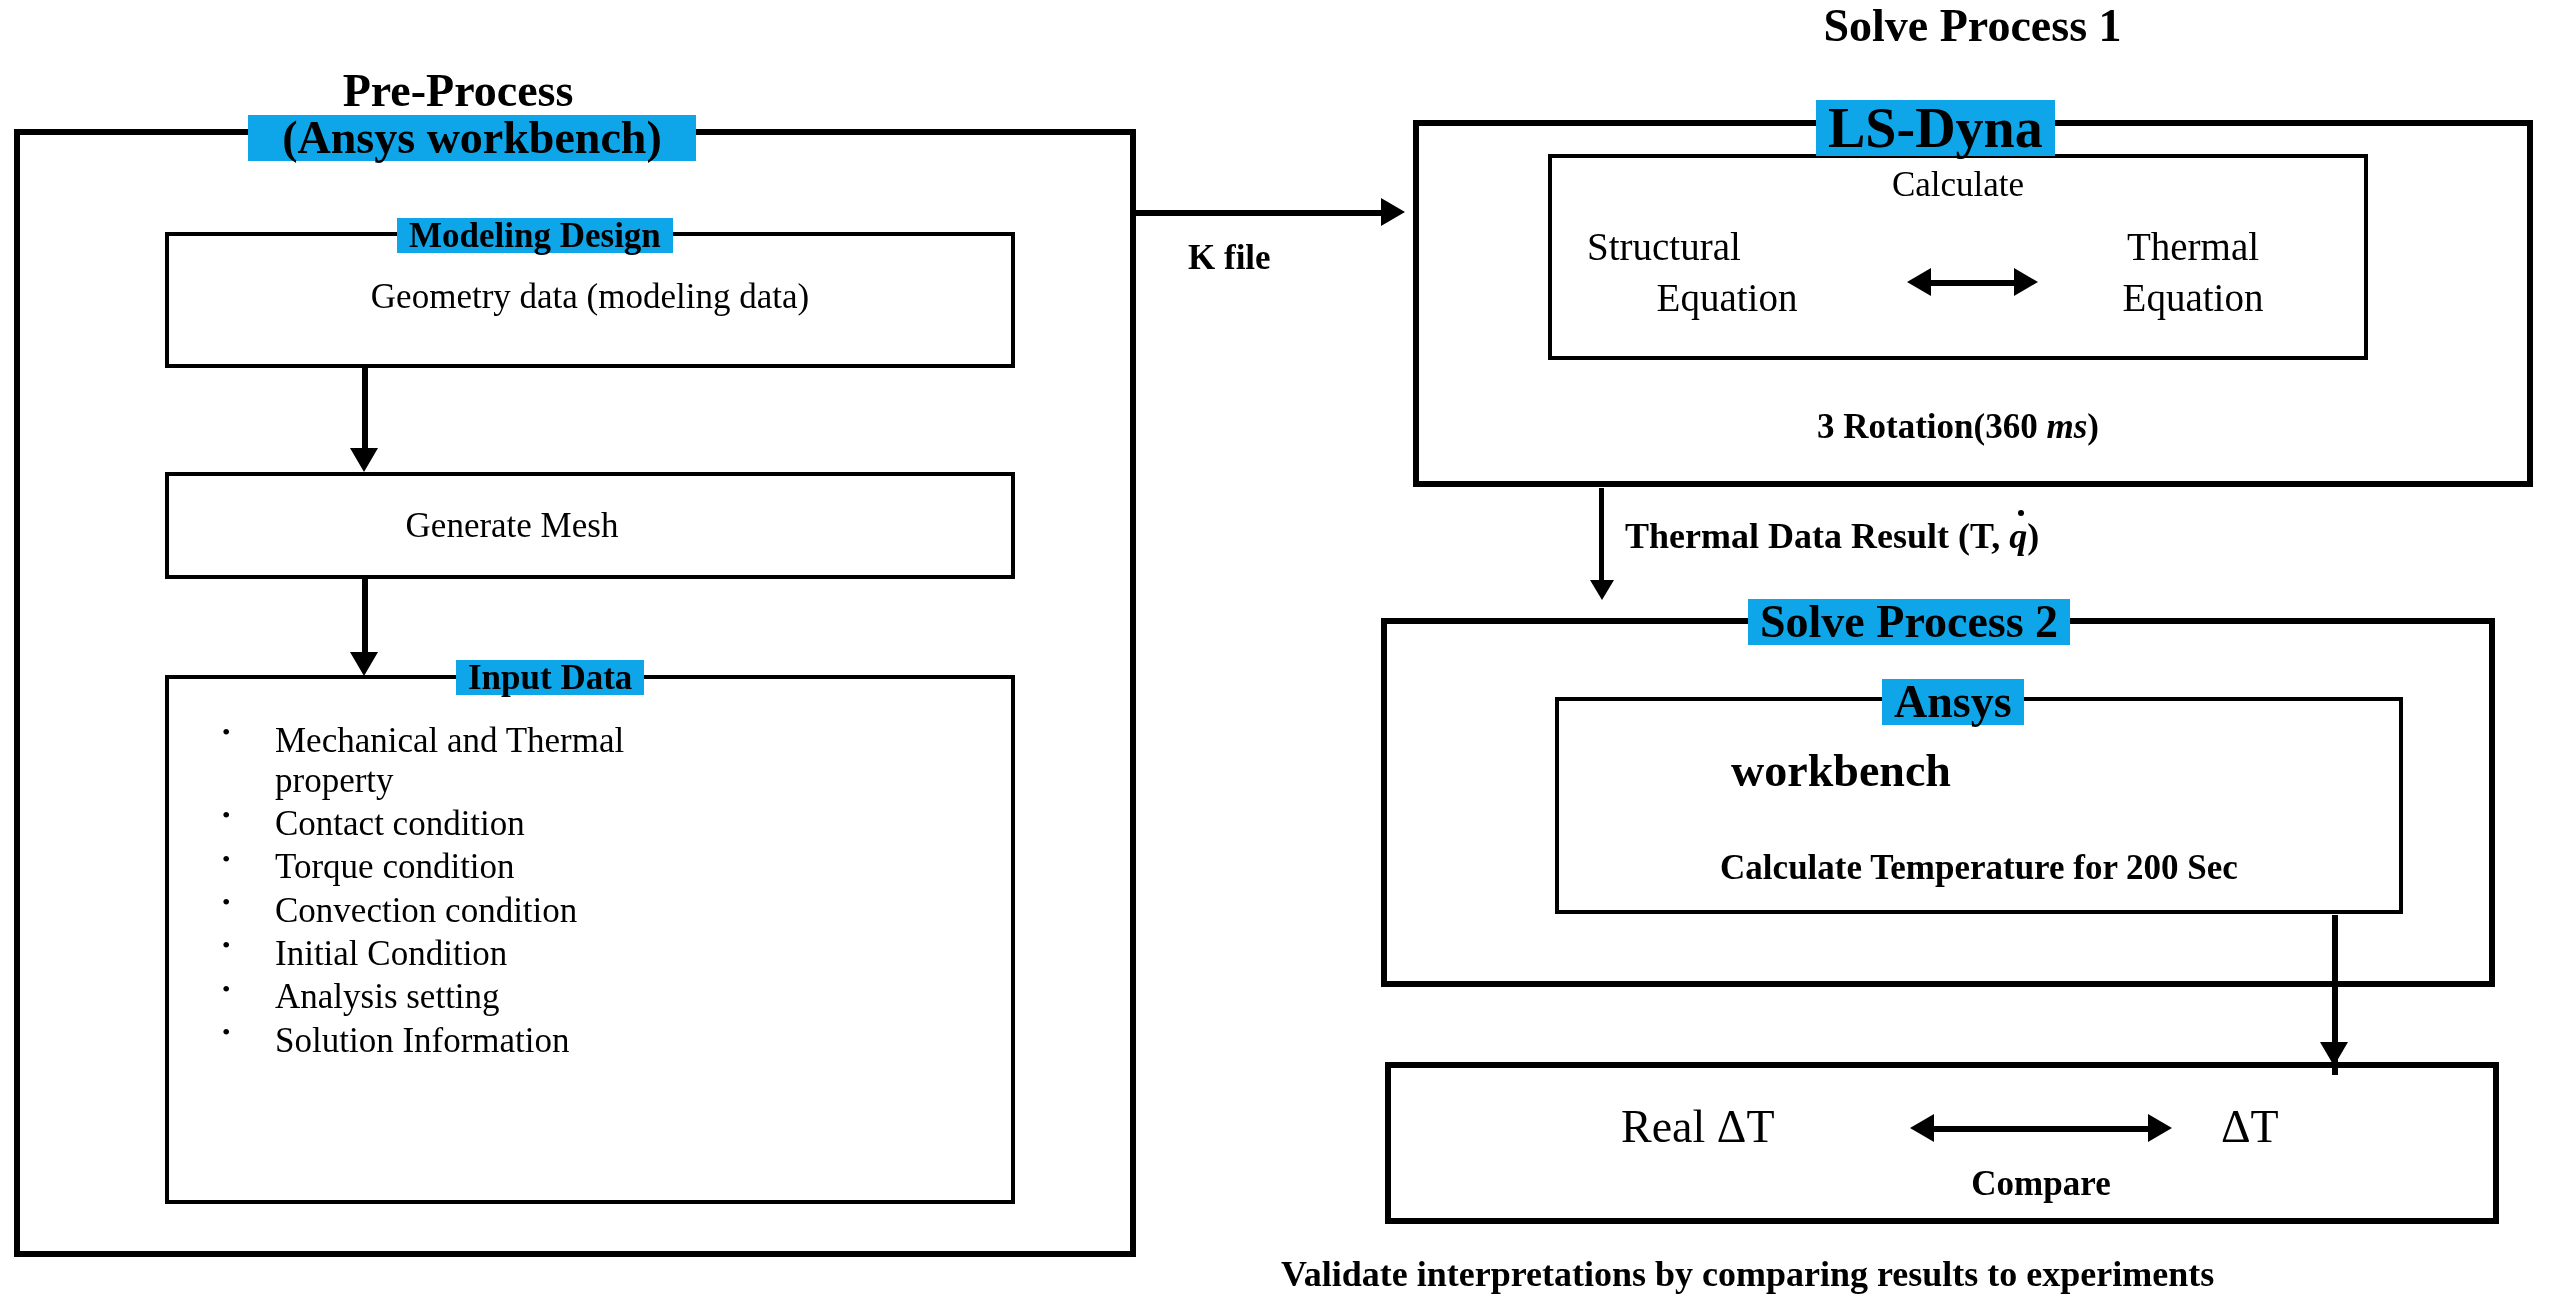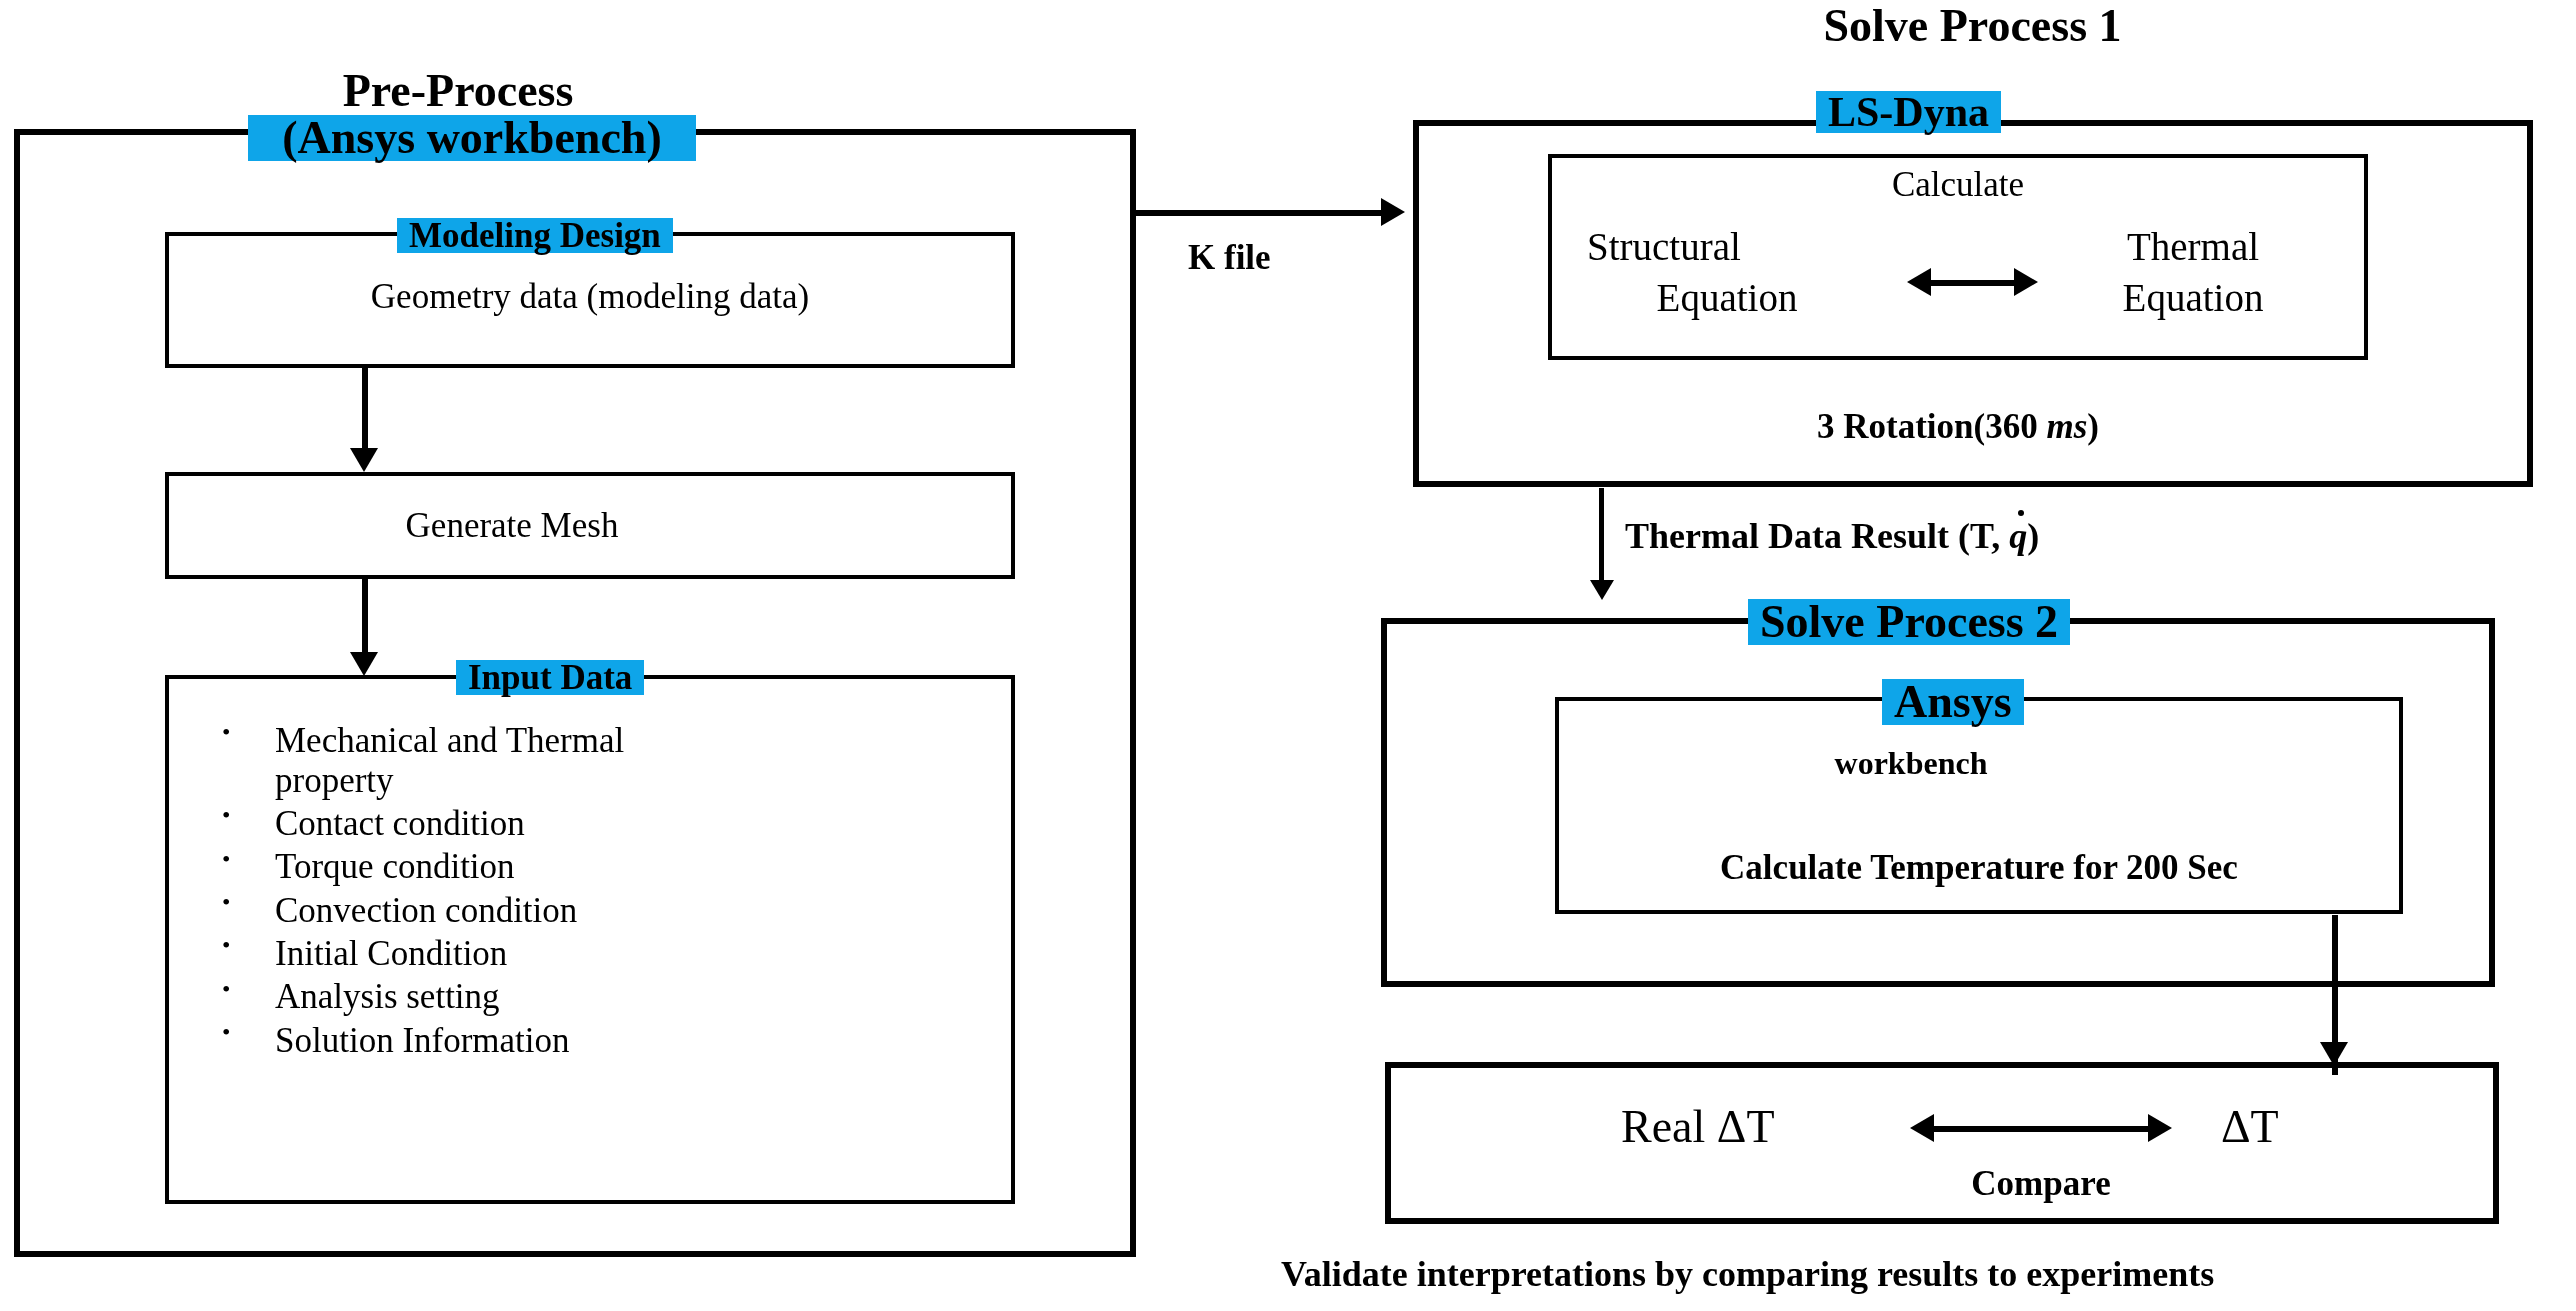--- a/index.html
+++ b/index.html
@@ -179,21 +179,21 @@
   </ul>
 
   <div class="hline" style="left:1136px; top:210px; width:250px;"></div>
   <div class="arrowhead-right" style="left:1381px; top:198px;"></div>
   <div class="bold-text" style="left:1188px; top:238px; font-size:35px;">K file</div>
 
   <div class="frame" style="left:1413px; top:120px; width:1120px; height:367px;"></div>
 
   <div class="free-title" style="left:1718px; top:1.7px; width:509px; font-size:46px;">Solve Process 1</div>
 
-  <div class="edge-title" style="left:1816px; top:91px; font-size:42px;text-align:center;">LS-Dyna</div>
+  <div class="edge-title" style="left:1816px; top:100px; font-size:56px;text-align:center;">LS-Dyna</div>
 
   <div class="frame thin" style="left:1548px; top:154px; width:820px; height:206px;"></div>
   <div class="plain-text" style="left:1548px; top:165px; width:820px; text-align:center; font-size:35px;">Calculate</div>
 
   <div class="plain-text" style="left:1587px; top:225px; width:280px; text-align:left; font-size:39px;">Structural</div>
   <div class="plain-text" style="left:1587px; top:276px; width:280px; text-align:center; font-size:39px;">Equation</div>
 
   <div class="plain-text" style="left:2053px; top:225px; width:280px; text-align:center; font-size:39px;">Thermal</div>
   <div class="plain-text" style="left:2053px; top:276px; width:280px; text-align:center; font-size:39px;">Equation</div>
 
@@ -211,21 +211,21 @@
   <div class="bold-text" style="left:1625px; top:516px; font-size:36px;">
     <span>Thermal Data Result (T, </span><span class="qdot">q</span><span>)</span>
   </div>
 
   <div class="frame" style="left:1381px; top:618px; width:1114px; height:369px;"></div>
 
   <div class="edge-title" style="left:1748px; top:599px; font-size:46px;">Solve Process 2</div>
 
   <div class="frame thin" style="left:1555px; top:697px; width:848px; height:217px;"></div>
   <div class="edge-title" style="left:1882px; top:679px; font-size:46px;">Ansys</div>
-  <div class="free-title" style="left:1555px; top:747px; width:712px; font-size:32px;">workbench</div>
+  <div class="free-title" style="left:1485px; top:747px; width:712px; font-size:46px;">workbench</div>
   <div class="bold-text" style="left:1555px; top:848px; width:848px; text-align:center; font-size:35px;">Calculate Temperature  for 200 Sec</div>
 
   <div class="vline" style="left:2332px; top:915px; height:160px;"></div>
   <div class="arrowhead-down" style="left:2320px; top:1042px;"></div>
 
   <div class="frame" style="left:1385px; top:1062px; width:1114px; height:162px;"></div>
 
   <div class="plain-text" style="left:1621px; top:1101px; font-size:46px;">Real ΔT</div>
 
   <div class="plain-text" style="left:2221px; top:1101px; font-size:46px;">ΔT</div>

